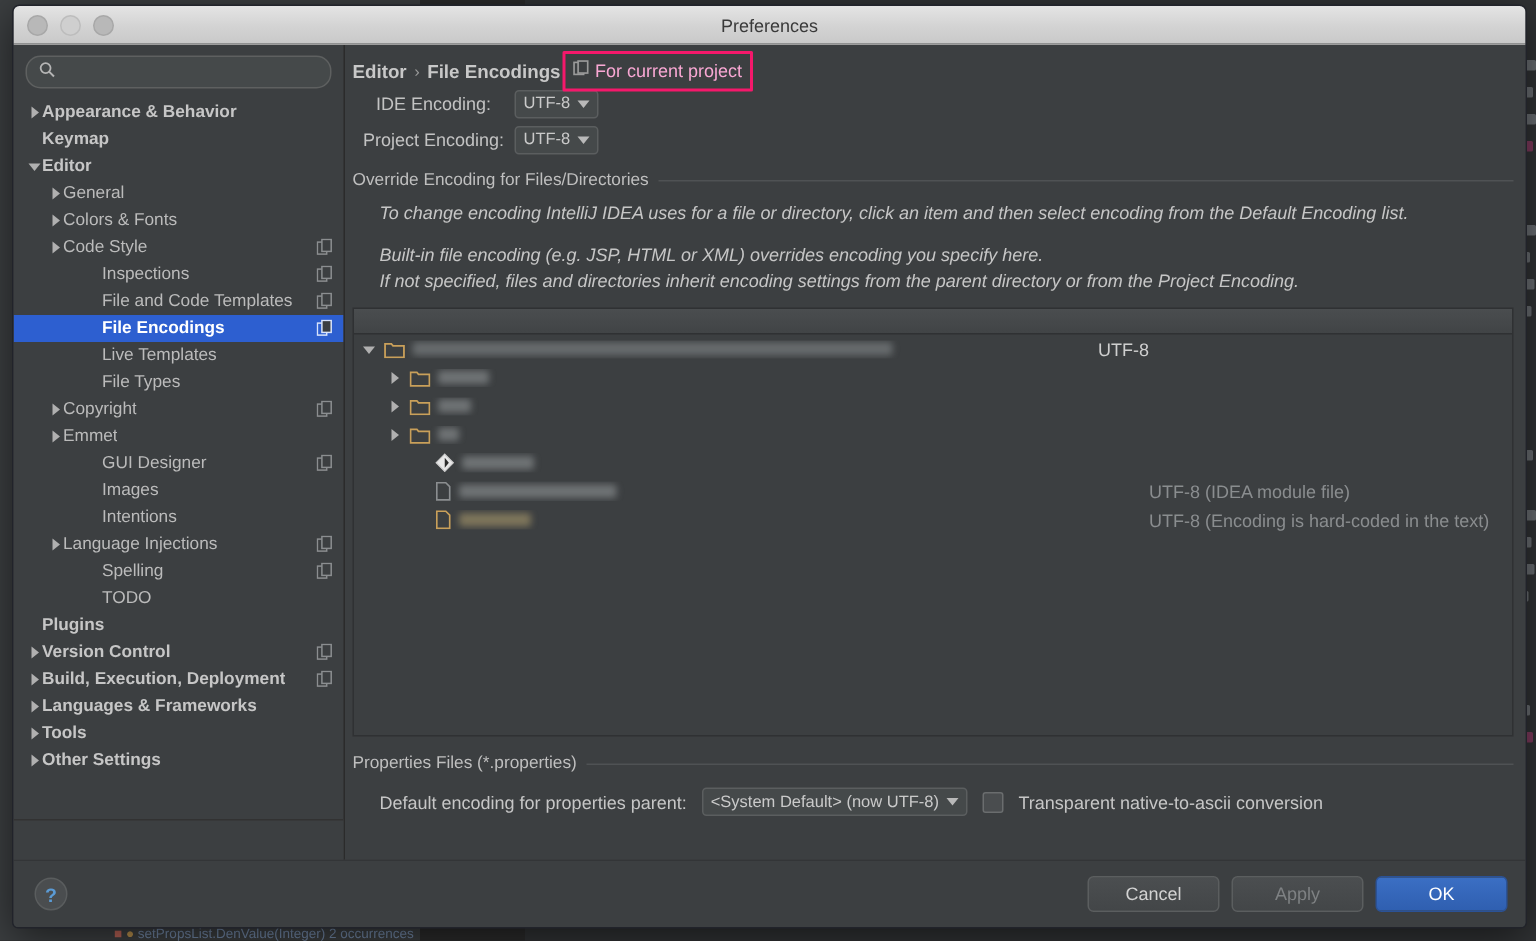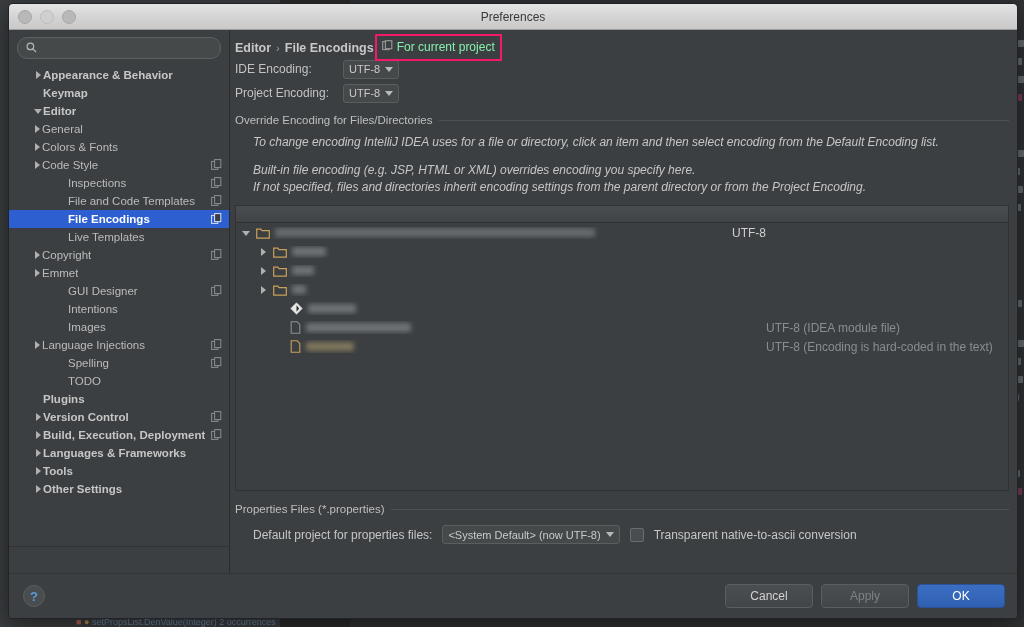--- a/index.html
+++ b/index.html
@@ -126,21 +126,21 @@
     display: flex; align-items: center; justify-content: center;
   }
   .arrow svg { display: block; }
   .row-label { overflow: hidden; text-overflow: ellipsis; }
   .copy-ic {
     position: absolute; right: 7px; top: 3px;
     width: 11px; height: 12px;
   }
 
   
-  .ind0 { padding-left: 23px; }
+  .ind0 { padding-left: 8px; }
   .ind1 { padding-left: 22px; }
   .ind2 { padding-left: 48px; }
 
   .sidebar-bottom-bar {
     height: 26px;
     border-top: 1px solid #323232;
     background: #3c3f41;
   }
 
   
@@ -155,37 +155,38 @@
   .breadcrumb-row {
     display: flex; align-items: center;
     padding: 9px 0 0 5px;
     font-size: 12.5px;
     gap: 5px;
   }
   .bc-seg { color: #c8c8c8; font-weight: bold; }
   .bc-sep { color: #9a9a9a; font-size: 11px; }
   .scope-badge {
     display: inline-flex; gap: 4px;
-    color: #86efac; font-size: 12px;
+    color: #f9a8d4; font-size: 12px;
     padding: 1px 3px 2px 3px;
     position: relative;
   }
   .scope-highlight {
     position: absolute;
     left: -4px; top: -5px; right: -4px; bottom: -5px;
     border: 2px solid #f5186b;
     border-radius: 1px;
     pointer-events: none;
   }
 
   .field-row {
     display: flex; align-items: center;
     padding-left: 5px;
     height: 22px;
     margin-top: 2px;
+    text-align: center;
   }
   .field-label {
     font-size: 12px; color: #c3c3c3;
     width: 108px; flex: 0 0 auto;
   }
   .combo {
     display: inline-flex; align-items: center; gap: 5px;
     border: 1px solid #5b5e5f;
     border-radius: 3px;
     background: #45494a;
@@ -453,20 +454,24 @@
             <span class="row-label">File Encodings</span>
             <span class="copy-ic"><svg width="11" height="12" viewBox="0 0 11 12">
                 <rect x="0.6" y="2.4" width="6.2" height="8" fill="none" stroke="#8b8e90" stroke-width="1"></rect>
                 <rect x="3.6" y="0.6" width="6.2" height="8" fill="#3c3f41" stroke="#8b8e90" stroke-width="1"></rect>
               </svg></span>
           </div>
           <div class="tree-row ind2">
             <span class="arrow"></span>
             <span class="row-label">Live Templates</span>
           </div>
+          <div class="tree-row ind2">
+            <span class="arrow"></span>
+            <span class="row-label">File Types</span>
+          </div>
           <div class="tree-row ind1">
             <span class="arrow">
               <svg width="10" height="10" viewBox="0 0 10 10">
                 <polygon points="3,1 3,9 8,5" fill="#b0b0b0"></polygon>
               </svg>
             </span>
             <span class="row-label">Copyright</span>
             <span class="copy-ic"><svg width="11" height="12" viewBox="0 0 11 12">
                 <rect x="0.6" y="2.4" width="6.2" height="8" fill="none" stroke="#8b8e90" stroke-width="1"></rect>
                 <rect x="3.6" y="0.6" width="6.2" height="8" fill="#3c3f41" stroke="#8b8e90" stroke-width="1"></rect>
@@ -483,25 +488,25 @@
           <div class="tree-row ind2">
             <span class="arrow"></span>
             <span class="row-label">GUI Designer</span>
             <span class="copy-ic"><svg width="11" height="12" viewBox="0 0 11 12">
                 <rect x="0.6" y="2.4" width="6.2" height="8" fill="none" stroke="#8b8e90" stroke-width="1"></rect>
                 <rect x="3.6" y="0.6" width="6.2" height="8" fill="#3c3f41" stroke="#8b8e90" stroke-width="1"></rect>
               </svg></span>
           </div>
           <div class="tree-row ind2">
             <span class="arrow"></span>
+            <span class="row-label">Images</span>
+          </div>
+          <div class="tree-row ind2">
+            <span class="arrow"></span>
             <span class="row-label">Intentions</span>
-          </div>
-          <div class="tree-row ind2">
-            <span class="arrow"></span>
-            <span class="row-label">Images</span>
           </div>
           <div class="tree-row ind1">
             <span class="arrow">
               <svg width="10" height="10" viewBox="0 0 10 10">
                 <polygon points="3,1 3,9 8,5" fill="#b0b0b0"></polygon>
               </svg>
             </span>
             <span class="row-label">Language Injections</span>
             <span class="copy-ic"><svg width="11" height="12" viewBox="0 0 11 12">
                 <rect x="0.6" y="2.4" width="6.2" height="8" fill="none" stroke="#8b8e90" stroke-width="1"></rect>
@@ -719,21 +724,21 @@
             </div>
         </div>
       </div>
 
       <div class="props-group">
         <div class="group-title-row">
           <span>Properties Files (*.properties)</span>
           <span class="group-rule"></span>
         </div>
         <div class="props-row">
-          <span class="props-label">Default project for properties files:</span>
+          <span class="props-label">Default encoding for properties parent:</span>
           <span class="combo">
             <span>&lt;System Default&gt; (now UTF-8)</span>
             <span class="caret"></span>
           </span>
           <span class="checkbox"></span>
           <span class="cb-label">Transparent native-to-ascii conversion</span>
         </div>
       </div>
 
     </div>

